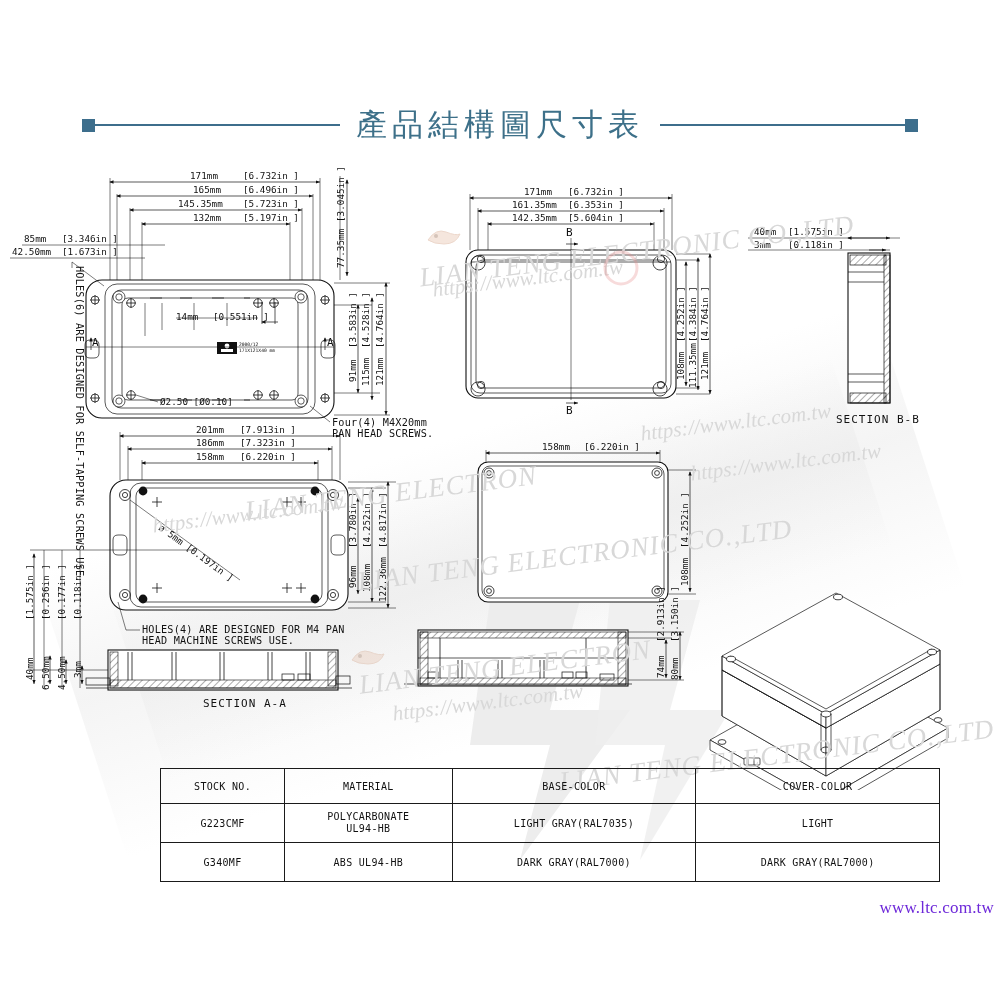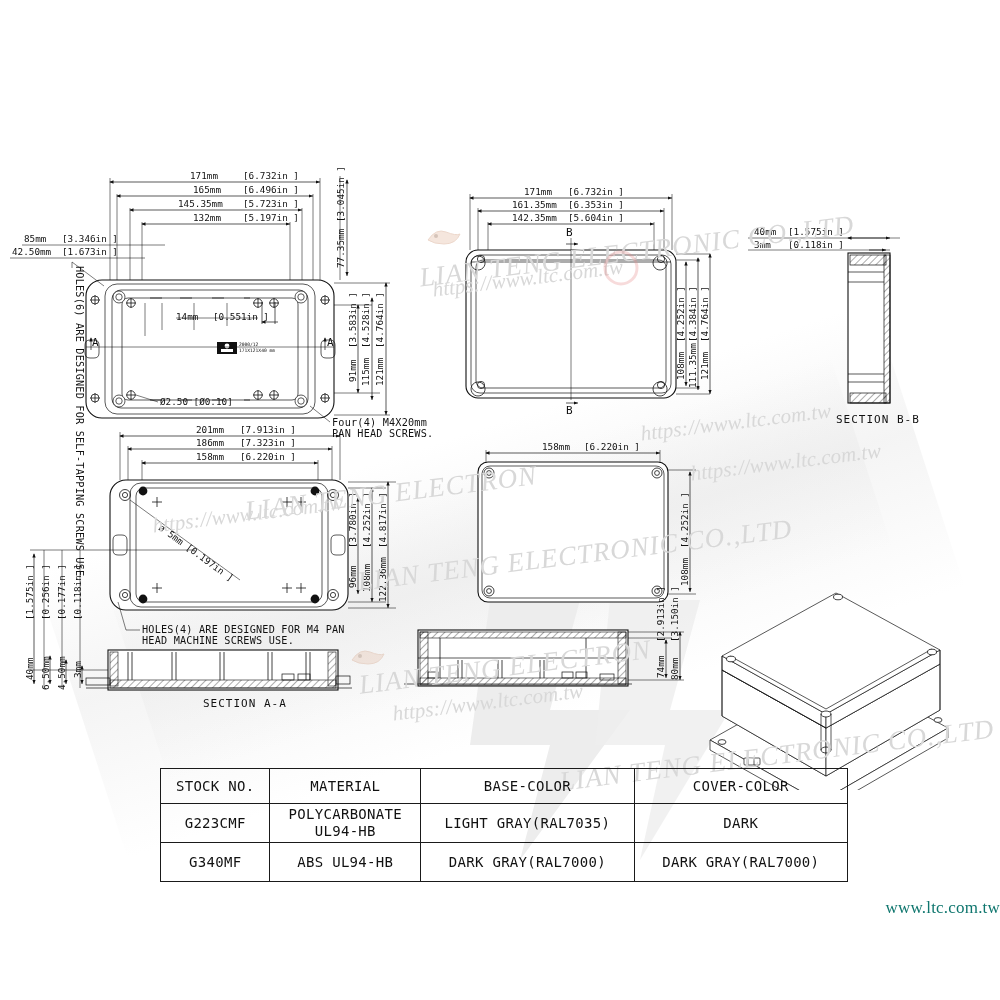--- a/index.html
+++ b/index.html
@@ -59,23 +59,23 @@
   .wm-logo{
     position:absolute;pointer-events:none;user-select:none;
   }
 
   
   #spec-table-wrap{
     position:absolute;left:160px;top:768px;width:680px;
   }
   table.spec{
     border-collapse:collapse;
-    width:688px;
+    width:780px;
     font-family:"DejaVu Sans Mono", monospace;
-    font-size:14px;
+    font-size:10px;
     color:#111;
     background:transparent;
     border-radius:25px;
   }
   table.spec th, table.spec td{
     border:1.3px solid #1a1a1a;
     text-align:center;
     vertical-align:middle;
     padding:0 4px;
     height:38px;
@@ -85,22 +85,22 @@
   table.spec th{height:34px;}
   td.material{text-align:left;padding-left:12px;line-height:1.25;}
   tr.highlight td{
     box-shadow: inset 0 2px 0 0 #e01b1b, inset 0 -2px 0 0 #e01b1b;
   }
   tr.highlight td:first-child{box-shadow: inset 0 2px 0 0 #e01b1b, inset 0 -2px 0 0 #e01b1b, inset 2px 0 0 0 #e01b1b;}
   tr.highlight td:last-child{box-shadow: inset 0 2px 0 0 #e01b1b, inset 0 -2px 0 0 #e01b1b, inset -2px 0 0 0 #e01b1b;}
 
   
   #site-url{
-    position:absolute;right:0;top:898px;
-    color:#0f766e;
+    position:absolute;right:6px;top:898px;
+    color:#6d28d9;
     font-family:"Liberation Serif", serif;
     font-size:17px;
     letter-spacing:.2px;
   }
 
   
   text{font-family:"DejaVu Sans Mono", monospace; fill:#111; }
   .dim{font-size:9.3px;}
   .note{font-size:10.2px;letter-spacing:.2px;}
   .seclbl{font-size:11px;letter-spacing:1px;}
@@ -119,20 +119,31 @@
   <div class="wm-band" style="left:60px;top:430px;width:880px;height:300px;transform:rotate(-18deg);opacity:.55;"></div>
   <div class="wm-band" style="left:120px;top:470px;width:760px;height:200px;transform:rotate(-18deg);opacity:.5;"></div>
 
   <svg class="wm-logo" style="left:430px;top:560px;" width="330" height="330" viewBox="0 0 330 330">
     <g fill="#ededed">
       <polygon points="60,40 150,40 120,150 200,150 90,300 120,185 40,185"></polygon>
       <polygon points="180,40 270,40 240,150 300,150 210,300 235,185 165,185" opacity=".8"></polygon>
     </g>
   </svg>
 
+  <div id="header">
+    <div class="rule-wrap">
+      <div class="rule-sq"></div>
+      <div class="rule-line left"></div>
+    </div>
+    <div id="page-title">產品結構圖尺寸表</div>
+    <div class="rule-wrap">
+      <div class="rule-line right"></div>
+      <div class="rule-sq"></div>
+    </div>
+  </div>
 
   <div id="drawing">
   <svg width="1000" height="640" viewBox="0 0 1000 640">
 
     <defs>
       <pattern id="hatchP" width="5" height="5" patternTransform="rotate(45)" patternUnits="userSpaceOnUse">
         <line x1="0" y1="0" x2="0" y2="5" stroke="#111" stroke-width=".7"></line>
       </pattern>
       <marker id="arrR" markerWidth="7" markerHeight="7" refX="6" refY="2.4" orient="auto">
         <path d="M0,0 L6,2.4 L0,4.8 z" fill="#111"></path>
@@ -699,21 +710,21 @@
         </tr>
       </thead>
       <tbody>
         <tr>
           <td>G223CMF</td>
           <td class="material">
             <span>POLYCARBONATE</span><br>
             <span>UL94-HB</span>
           </td>
           <td>LIGHT GRAY(RAL7035)</td>
-          <td>DARK</td>
+          <td>LIGHT</td>
         </tr>
         <tr>
           <td>G340MF</td>
           <td>ABS UL94-HB</td>
           <td>DARK GRAY(RAL7000)</td>
           <td>DARK GRAY(RAL7000)</td>
         </tr>
       </tbody>
     </table>
   </div>

